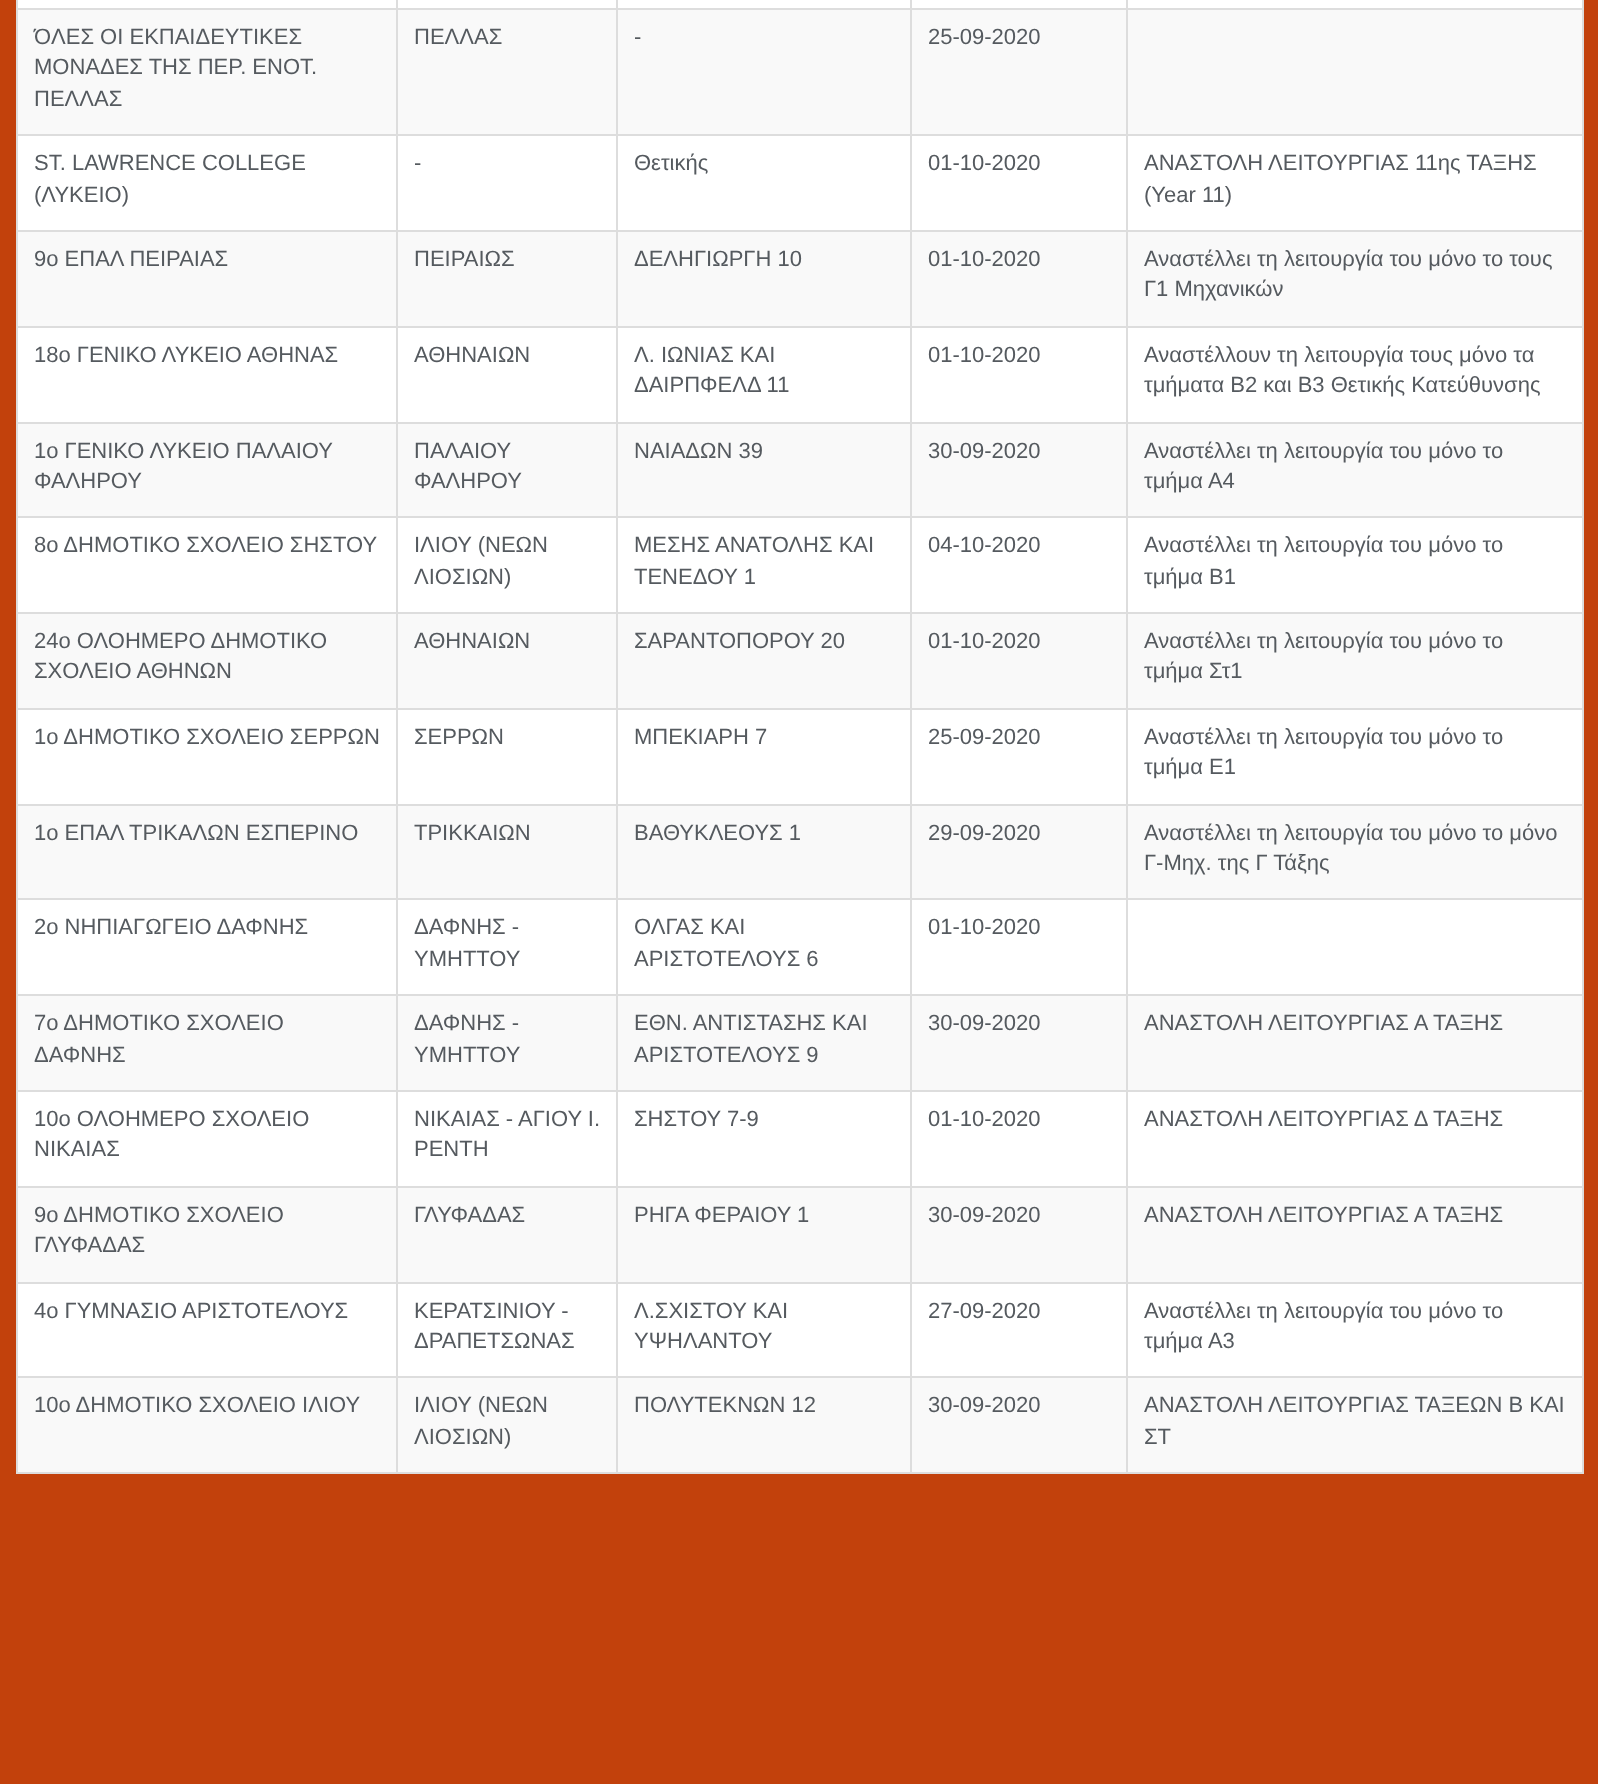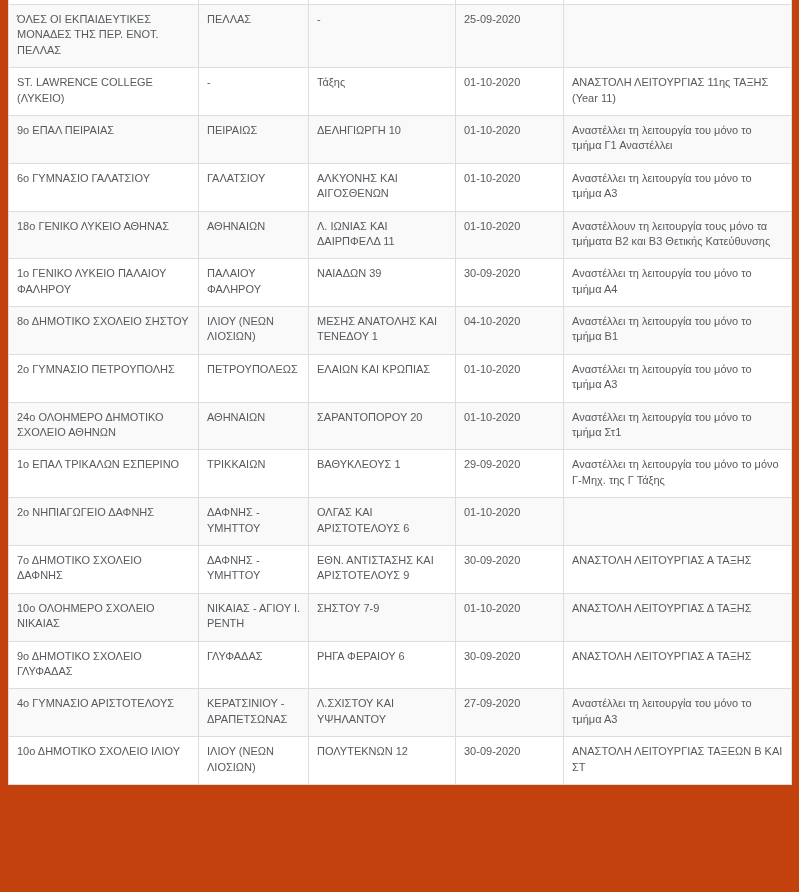--- a/index.html
+++ b/index.html
@@ -77,37 +77,30 @@
       <tr>
             <td>ΌΛΕΣ ΟΙ ΕΚΠΑΙΔΕΥΤΙΚΕΣ ΜΟΝΑΔΕΣ ΤΗΣ ΠΕΡ. ΕΝΟΤ. ΠΕΛΛΑΣ</td>
             <td>ΠΕΛΛΑΣ</td>
             <td>-</td>
             <td>25-09-2020</td>
             <td></td>
           </tr>
           <tr>
             <td>ST. LAWRENCE COLLEGE (ΛΥΚΕΙΟ)</td>
             <td>-</td>
-            <td>Τάξης</td>
+            <td>Θετικής</td>
             <td>01-10-2020</td>
             <td>ΑΝΑΣΤΟΛΗ ΛΕΙΤΟΥΡΓΙΑΣ 11ης ΤΑΞΗΣ (Year 11)</td>
           </tr>
           <tr>
             <td>9ο ΕΠΑΛ ΠΕΙΡΑΙΑΣ</td>
             <td>ΠΕΙΡΑΙΩΣ</td>
             <td>ΔΕΛΗΓΙΩΡΓΗ 10</td>
             <td>01-10-2020</td>
-            <td>Αναστέλλει τη λειτουργία του μόνο το τμήμα Γ1 Αναστέλλει</td>
-          </tr>
-          <tr>
-            <td>6ο ΓΥΜΝΑΣΙΟ ΓΑΛΑΤΣΙΟΥ</td>
-            <td>ΓΑΛΑΤΣΙΟΥ</td>
-            <td>ΑΛΚΥΟΝΗΣ ΚΑΙ ΑΙΓΟΣΘΕΝΩΝ</td>
-            <td>01-10-2020</td>
-            <td>Αναστέλλει τη λειτουργία του μόνο το τμήμα Α3</td>
+            <td>Αναστέλλει τη λειτουργία του μόνο το τους Γ1 Μηχανικών</td>
           </tr>
           <tr>
             <td>18ο ΓΕΝΙΚΟ ΛΥΚΕΙΟ ΑΘΗΝΑΣ</td>
             <td>ΑΘΗΝΑΙΩΝ</td>
             <td>Λ. ΙΩΝΙΑΣ ΚΑΙ ΔΑΙΡΠΦΕΛΔ 11</td>
             <td>01-10-2020</td>
             <td>Αναστέλλουν τη λειτουργία τους μόνο τα τμήματα Β2 και Β3 Θετικής Κατεύθυνσης</td>
           </tr>
           <tr>
             <td>1ο ΓΕΝΙΚΟ ΛΥΚΕΙΟ ΠΑΛΑΙΟΥ ΦΑΛΗΡΟΥ</td>
@@ -117,32 +110,32 @@
             <td>Αναστέλλει τη λειτουργία του μόνο το τμήμα Α4</td>
           </tr>
           <tr>
             <td>8ο ΔΗΜΟΤΙΚΟ ΣΧΟΛΕΙΟ ΣΗΣΤΟΥ</td>
             <td>ΙΛΙΟΥ (ΝΕΩΝ ΛΙΟΣΙΩΝ)</td>
             <td>ΜΕΣΗΣ ΑΝΑΤΟΛΗΣ ΚΑΙ ΤΕΝΕΔΟΥ 1</td>
             <td>04-10-2020</td>
             <td>Αναστέλλει τη λειτουργία του μόνο το τμήμα Β1</td>
           </tr>
           <tr>
-            <td>2ο ΓΥΜΝΑΣΙΟ ΠΕΤΡΟΥΠΟΛΗΣ</td>
-            <td>ΠΕΤΡΟΥΠΟΛΕΩΣ</td>
-            <td>ΕΛΑΙΩΝ ΚΑΙ ΚΡΩΠΙΑΣ</td>
-            <td>01-10-2020</td>
-            <td>Αναστέλλει τη λειτουργία του μόνο το τμήμα Α3</td>
-          </tr>
-          <tr>
             <td>24ο ΟΛΟΗΜΕΡΟ ΔΗΜΟΤΙΚΟ ΣΧΟΛΕΙΟ ΑΘΗΝΩΝ</td>
             <td>ΑΘΗΝΑΙΩΝ</td>
             <td>ΣΑΡΑΝΤΟΠΟΡΟΥ 20</td>
             <td>01-10-2020</td>
             <td>Αναστέλλει τη λειτουργία του μόνο το τμήμα Στ1</td>
+          </tr>
+          <tr>
+            <td>1ο ΔΗΜΟΤΙΚΟ ΣΧΟΛΕΙΟ ΣΕΡΡΩΝ</td>
+            <td>ΣΕΡΡΩΝ</td>
+            <td>ΜΠΕΚΙΑΡΗ 7</td>
+            <td>25-09-2020</td>
+            <td>Αναστέλλει τη λειτουργία του μόνο το τμήμα Ε1</td>
           </tr>
           <tr>
             <td>1ο ΕΠΑΛ ΤΡΙΚΑΛΩΝ ΕΣΠΕΡΙΝΟ</td>
             <td>ΤΡΙΚΚΑΙΩΝ</td>
             <td>ΒΑΘΥΚΛΕΟΥΣ 1</td>
             <td>29-09-2020</td>
             <td>Αναστέλλει τη λειτουργία του μόνο το μόνο Γ-Μηχ. της Γ Τάξης</td>
           </tr>
           <tr>
             <td>2ο ΝΗΠΙΑΓΩΓΕΙΟ ΔΑΦΝΗΣ</td>
@@ -161,21 +154,21 @@
           <tr>
             <td>10ο ΟΛΟΗΜΕΡΟ ΣΧΟΛΕΙΟ ΝΙΚΑΙΑΣ</td>
             <td>ΝΙΚΑΙΑΣ - ΑΓΙΟΥ Ι. ΡΕΝΤΗ</td>
             <td>ΣΗΣΤΟΥ 7-9</td>
             <td>01-10-2020</td>
             <td>ΑΝΑΣΤΟΛΗ ΛΕΙΤΟΥΡΓΙΑΣ Δ ΤΑΞΗΣ</td>
           </tr>
           <tr>
             <td>9ο ΔΗΜΟΤΙΚΟ ΣΧΟΛΕΙΟ ΓΛΥΦΑΔΑΣ</td>
             <td>ΓΛΥΦΑΔΑΣ</td>
-            <td>ΡΗΓΑ ΦΕΡΑΙΟΥ 6</td>
+            <td>ΡΗΓΑ ΦΕΡΑΙΟΥ 1</td>
             <td>30-09-2020</td>
             <td>ΑΝΑΣΤΟΛΗ ΛΕΙΤΟΥΡΓΙΑΣ Α ΤΑΞΗΣ</td>
           </tr>
           <tr>
             <td>4ο ΓΥΜΝΑΣΙΟ ΑΡΙΣΤΟΤΕΛΟΥΣ</td>
             <td>ΚΕΡΑΤΣΙΝΙΟΥ - ΔΡΑΠΕΤΣΩΝΑΣ</td>
             <td>Λ.ΣΧΙΣΤΟΥ ΚΑΙ ΥΨΗΛΑΝΤΟΥ</td>
             <td>27-09-2020</td>
             <td>Αναστέλλει τη λειτουργία του μόνο το τμήμα Α3</td>
           </tr>

